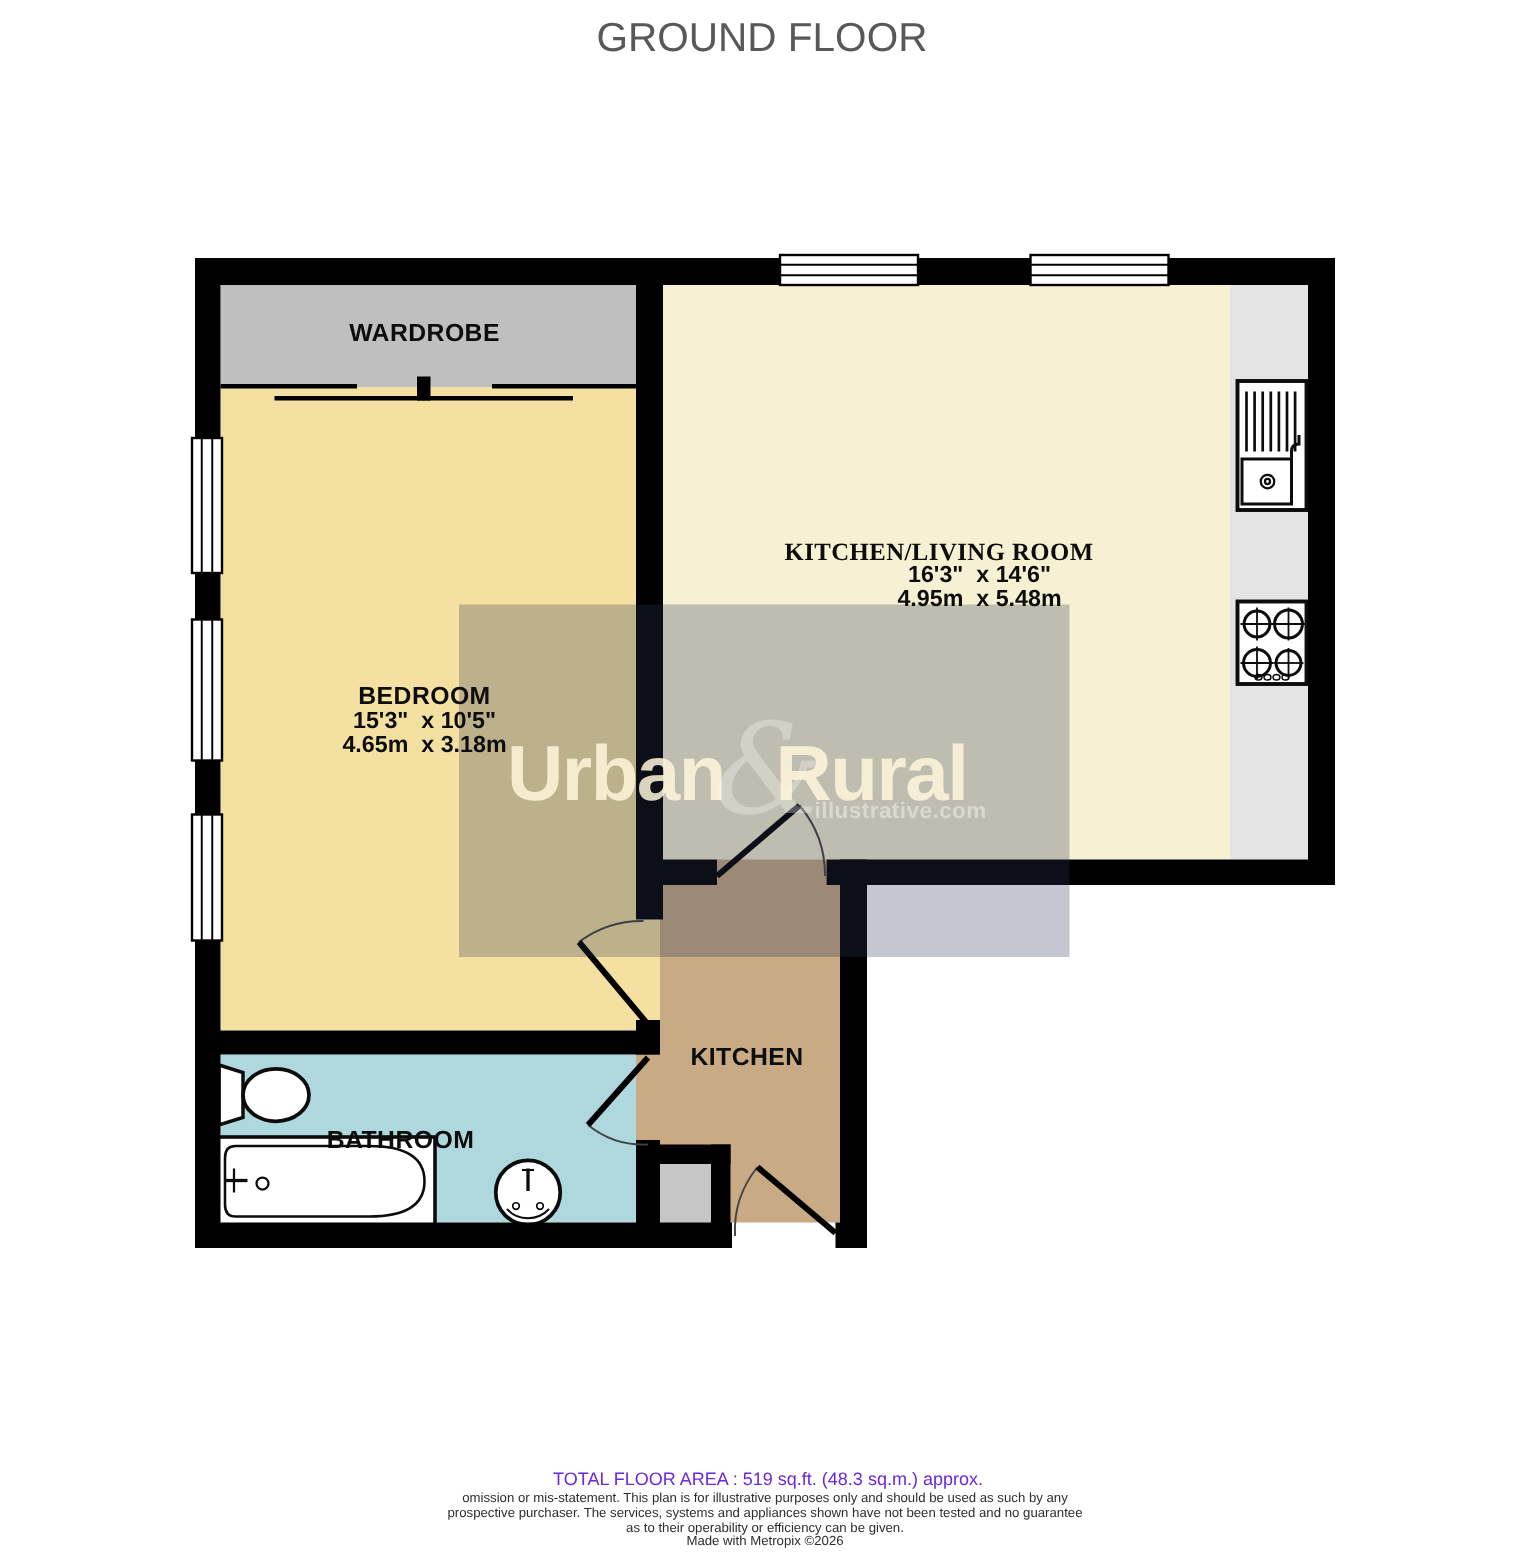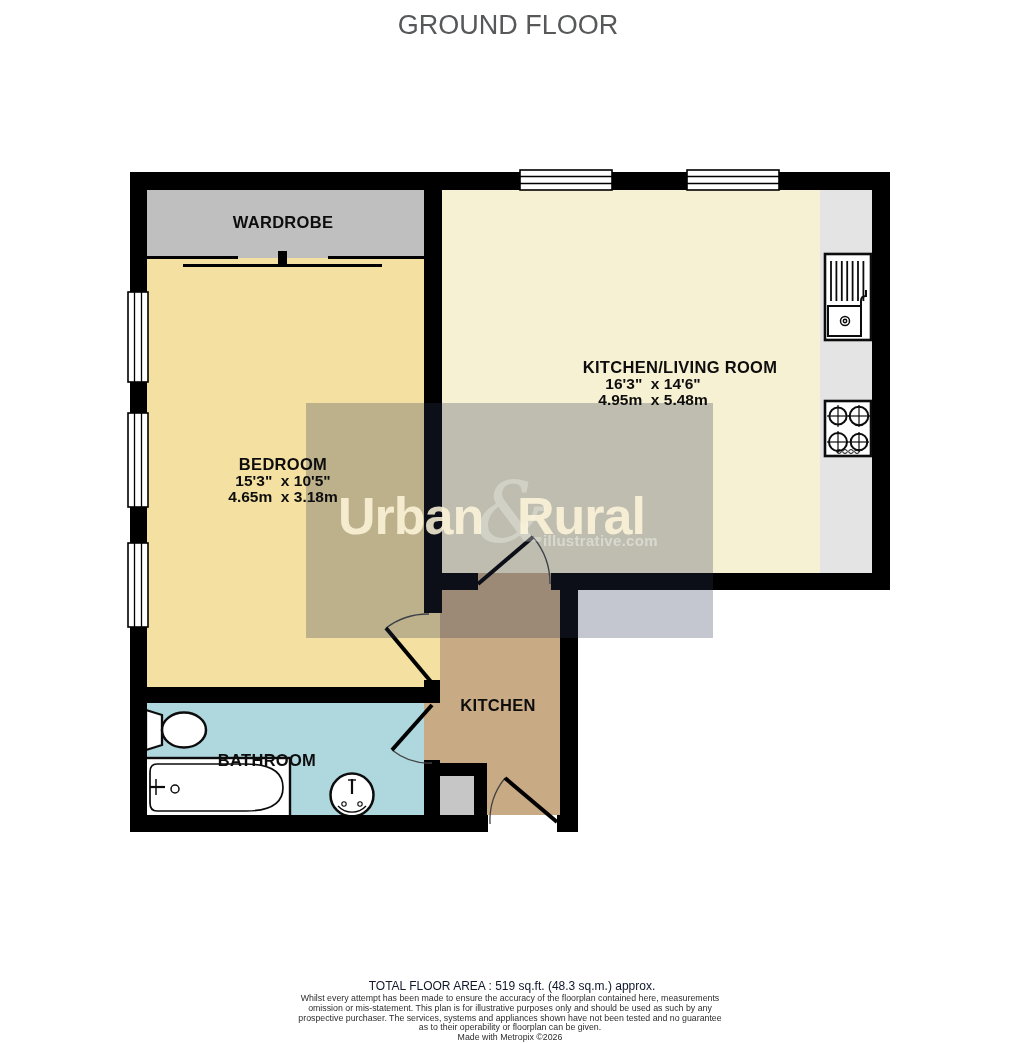--- a/index.html
+++ b/index.html
@@ -14,21 +14,21 @@
           font-size:27px;color:#57585a;white-space:pre;}
   .title2{position:absolute;left:508px;top:37px;transform:translateX(-50%);
           font-size:22.5px;color:#57585a;white-space:pre;}
   .wm-word{position:absolute;font-weight:bold;font-size:52px;line-height:1;
            color:rgba(255,247,220,0.85);letter-spacing:-1px;}
   .wm-amp{position:absolute;left:476px;top:471px;font-family:"DejaVu Serif",serif;
           font-style:italic;font-size:84px;line-height:1;color:rgba(255,255,250,0.30);}
   .wm-site{position:absolute;left:543px;top:532px;font-size:15px;font-weight:bold;
            color:rgba(255,255,252,0.42);letter-spacing:.3px;white-space:pre;}
   .foot-total{position:absolute;left:512px;top:979px;transform:translateX(-50%);
-              font-size:12px;color:#0f172a;white-space:pre;}
+              font-size:12px;color:#6d28d9;white-space:pre;}
   .disclaimer{position:absolute;left:510px;top:994px;transform:translateX(-50%);
               width:640px;text-align:center;font-size:8.8px;line-height:9.8px;color:#2d2d2d;}
   .disclaimer div{white-space:pre;}
 </style>
 </head>
 <body>
 
 <div class="canvas">
 
   <div class="title1">GROUND FLOOR</div>
@@ -184,36 +184,35 @@
 
     <rect x="306" y="403" width="407" height="235" fill="rgba(44,54,84,0.28)"></rect>
   </svg>
 
   <div class="lbl room-name" style="left:283px;top:214px;">WARDROBE</div>
 
   <div class="lbl room-name" style="left:283px;top:456px;">BEDROOM</div>
   <div class="lbl room-dims" style="left:283px;top:473px;">15'3"  x 10'5"</div>
   <div class="lbl room-dims" style="left:283px;top:489px;">4.65m  x 3.18m</div>
 
-  <div class="lbl room-name" style="left:680px;top:359px;">KITCHEN/LIVING ROOM</div>
+  <div class="lbl room-name" style="left:626px;top:359px;font-family:Liberation Serif, serif;">KITCHEN/LIVING ROOM</div>
   <div class="lbl room-dims" style="left:653px;top:376px;">16'3"  x 14'6"</div>
   <div class="lbl room-dims" style="left:653px;top:392px;">4.95m  x 5.48m</div>
 
   <div class="lbl room-name" style="left:498px;top:697px;">KITCHEN</div>
   <div class="lbl room-name" style="left:267px;top:752px;">BATHROOM</div>
 
   <div>
     <span class="wm-word" style="left:338px;top:490px;text-align:right;">Urban</span>
     <span class="wm-amp">&amp;</span>
     <span class="wm-word" style="left:517px;top:490px;">Rural</span>
     <div class="wm-site">illustrative.com</div>
   </div>
 
   <div class="foot-total">TOTAL FLOOR AREA : 519 sq.ft. (48.3 sq.m.) approx.</div>
   <div class="disclaimer">
-    <div>Whilst every attempt has been made to ensure the accuracy of the floorplan contained here, measurements</div>
     <div>omission or mis-statement. This plan is for illustrative purposes only and should be used as such by any</div>
     <div>prospective purchaser. The services, systems and appliances shown have not been tested and no guarantee</div>
-    <div>as to their operability or floorplan can be given.</div>
+    <div>as to their operability or efficiency can be given.</div>
     <div>Made with Metropix ©2026</div>
   </div>
 
 </div>
 
 </body></html>

